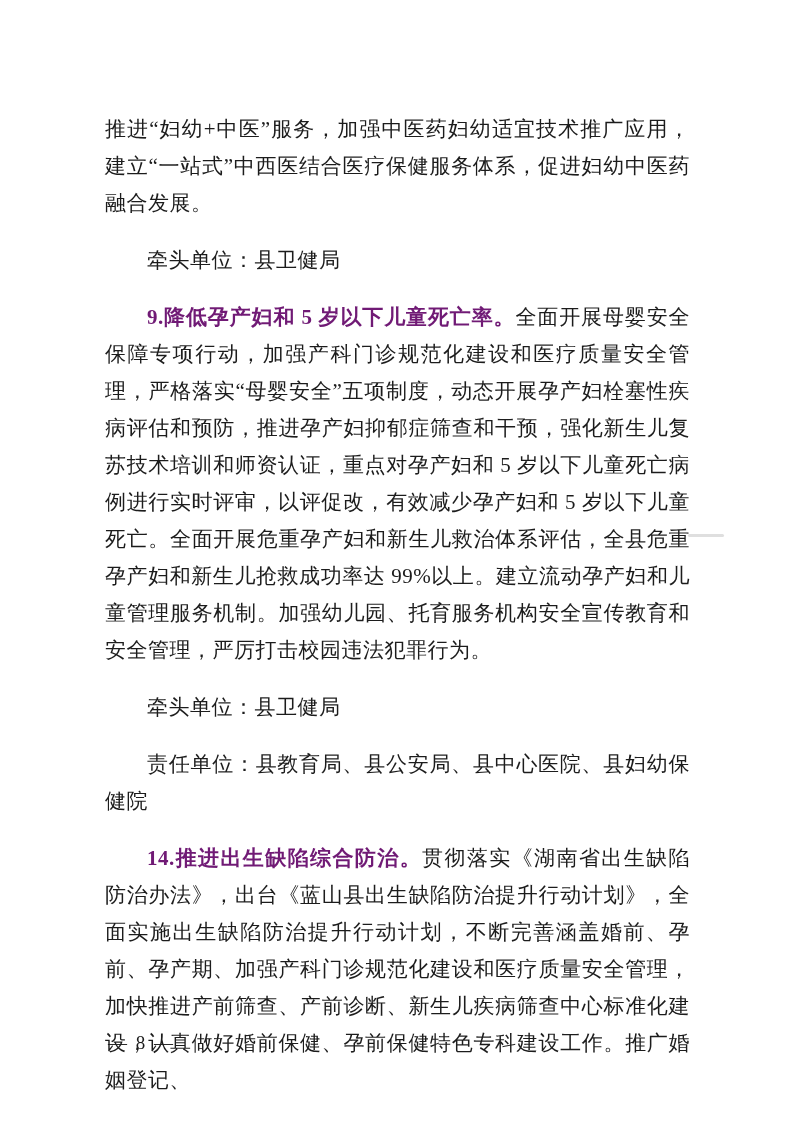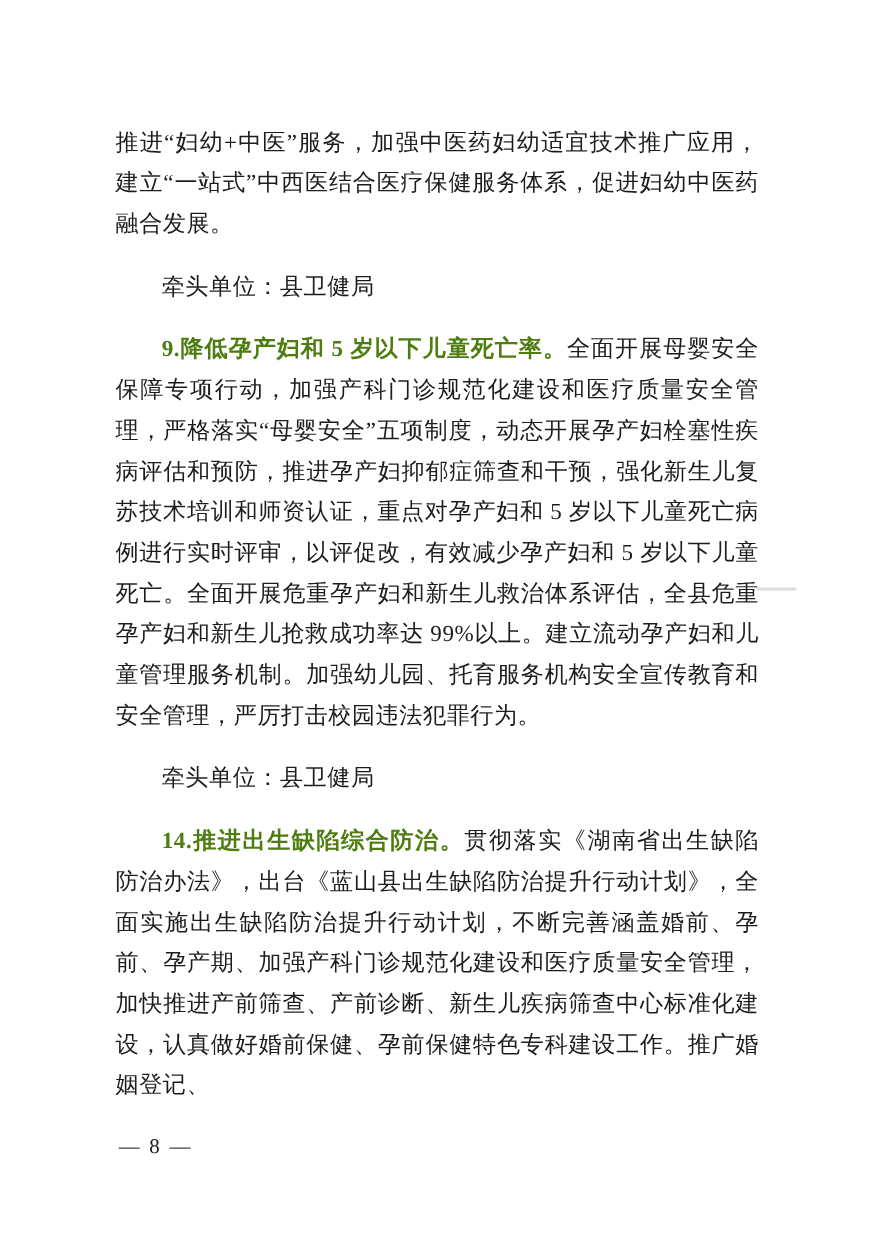--- a/index.html
+++ b/index.html
@@ -29,21 +29,21 @@
     text-align: justify;
     text-align-last: left;
     letter-spacing: 0.5px;
   }
   .content p.indent {
     text-indent: 2em;
     margin-top: 20px;
   }
   .bold {
     font-weight: bold;
-    color: #4d7c0f;
+    color: #701a75;
   }
   .footer {
     position: absolute;
     left: 108px;
     top: 1032px;
     font-size: 19px;
     letter-spacing: 2px;
     color: #1c1c1c;
   }
   .scan-artifact {
@@ -65,20 +65,21 @@
 
     <p><span>推进“妇幼+中医”服务，加强中医药妇幼适宜技术推广应用，建立“一站式”中西医结合医疗保健服务体系，促进妇幼中医药融合发展。</span></p>
 
     <p class="indent"><span>牵头单位：县卫健局</span></p>
 
 
     <p class="indent"><span class="bold">9.降低孕产妇和 5 岁以下儿童死亡率。</span><span>全面开展母婴安全保障专项行动，加强产科门诊规范化建设和医疗质量安全管理，严格落实“母婴安全”五项制度，动态开展孕产妇栓塞性疾病评估和预防，推进孕产妇抑郁症筛查和干预，强化新生儿复苏技术培训和师资认证，重点对孕产妇和 5 岁以下儿童死亡病例进行实时评审，以评促改，有效减少孕产妇和 5 岁以下儿童死亡。全面开展危重孕产妇和新生儿救治体系评估，全县危重孕产妇和新生儿抢救成功率达 99%以上。建立流动孕产妇和儿童管理服务机制。加强幼儿园、托育服务机构安全宣传教育和安全管理，严厉打击校园违法犯罪行为。</span></p>
 
     <p class="indent"><span>牵头单位：县卫健局</span></p>
 
+    <p class="indent"><span>责任单位：县教育局、县公安局、县中心医院、县妇幼保健院</span></p>
 
     <p class="indent"><span class="bold">14.推进出生缺陷综合防治。</span><span>贯彻落实《湖南省出生缺陷防治办法》，出台《蓝山县出生缺陷防治提升行动计划》，全面实施出生缺陷防治提升行动计划，不断完善涵盖婚前、孕前、孕产期、加强产科门诊规范化建设和医疗质量安全管理，加快推进产前筛查、产前诊断、新生儿疾病筛查中心标准化建设，认真做好婚前保健、孕前保健特色专科建设工作。推广婚姻登记、</span></p>
 
   </div>
 
   <div class="scan-artifact"></div>
 
   <div class="footer">— 8 —</div>
 </div>
 

